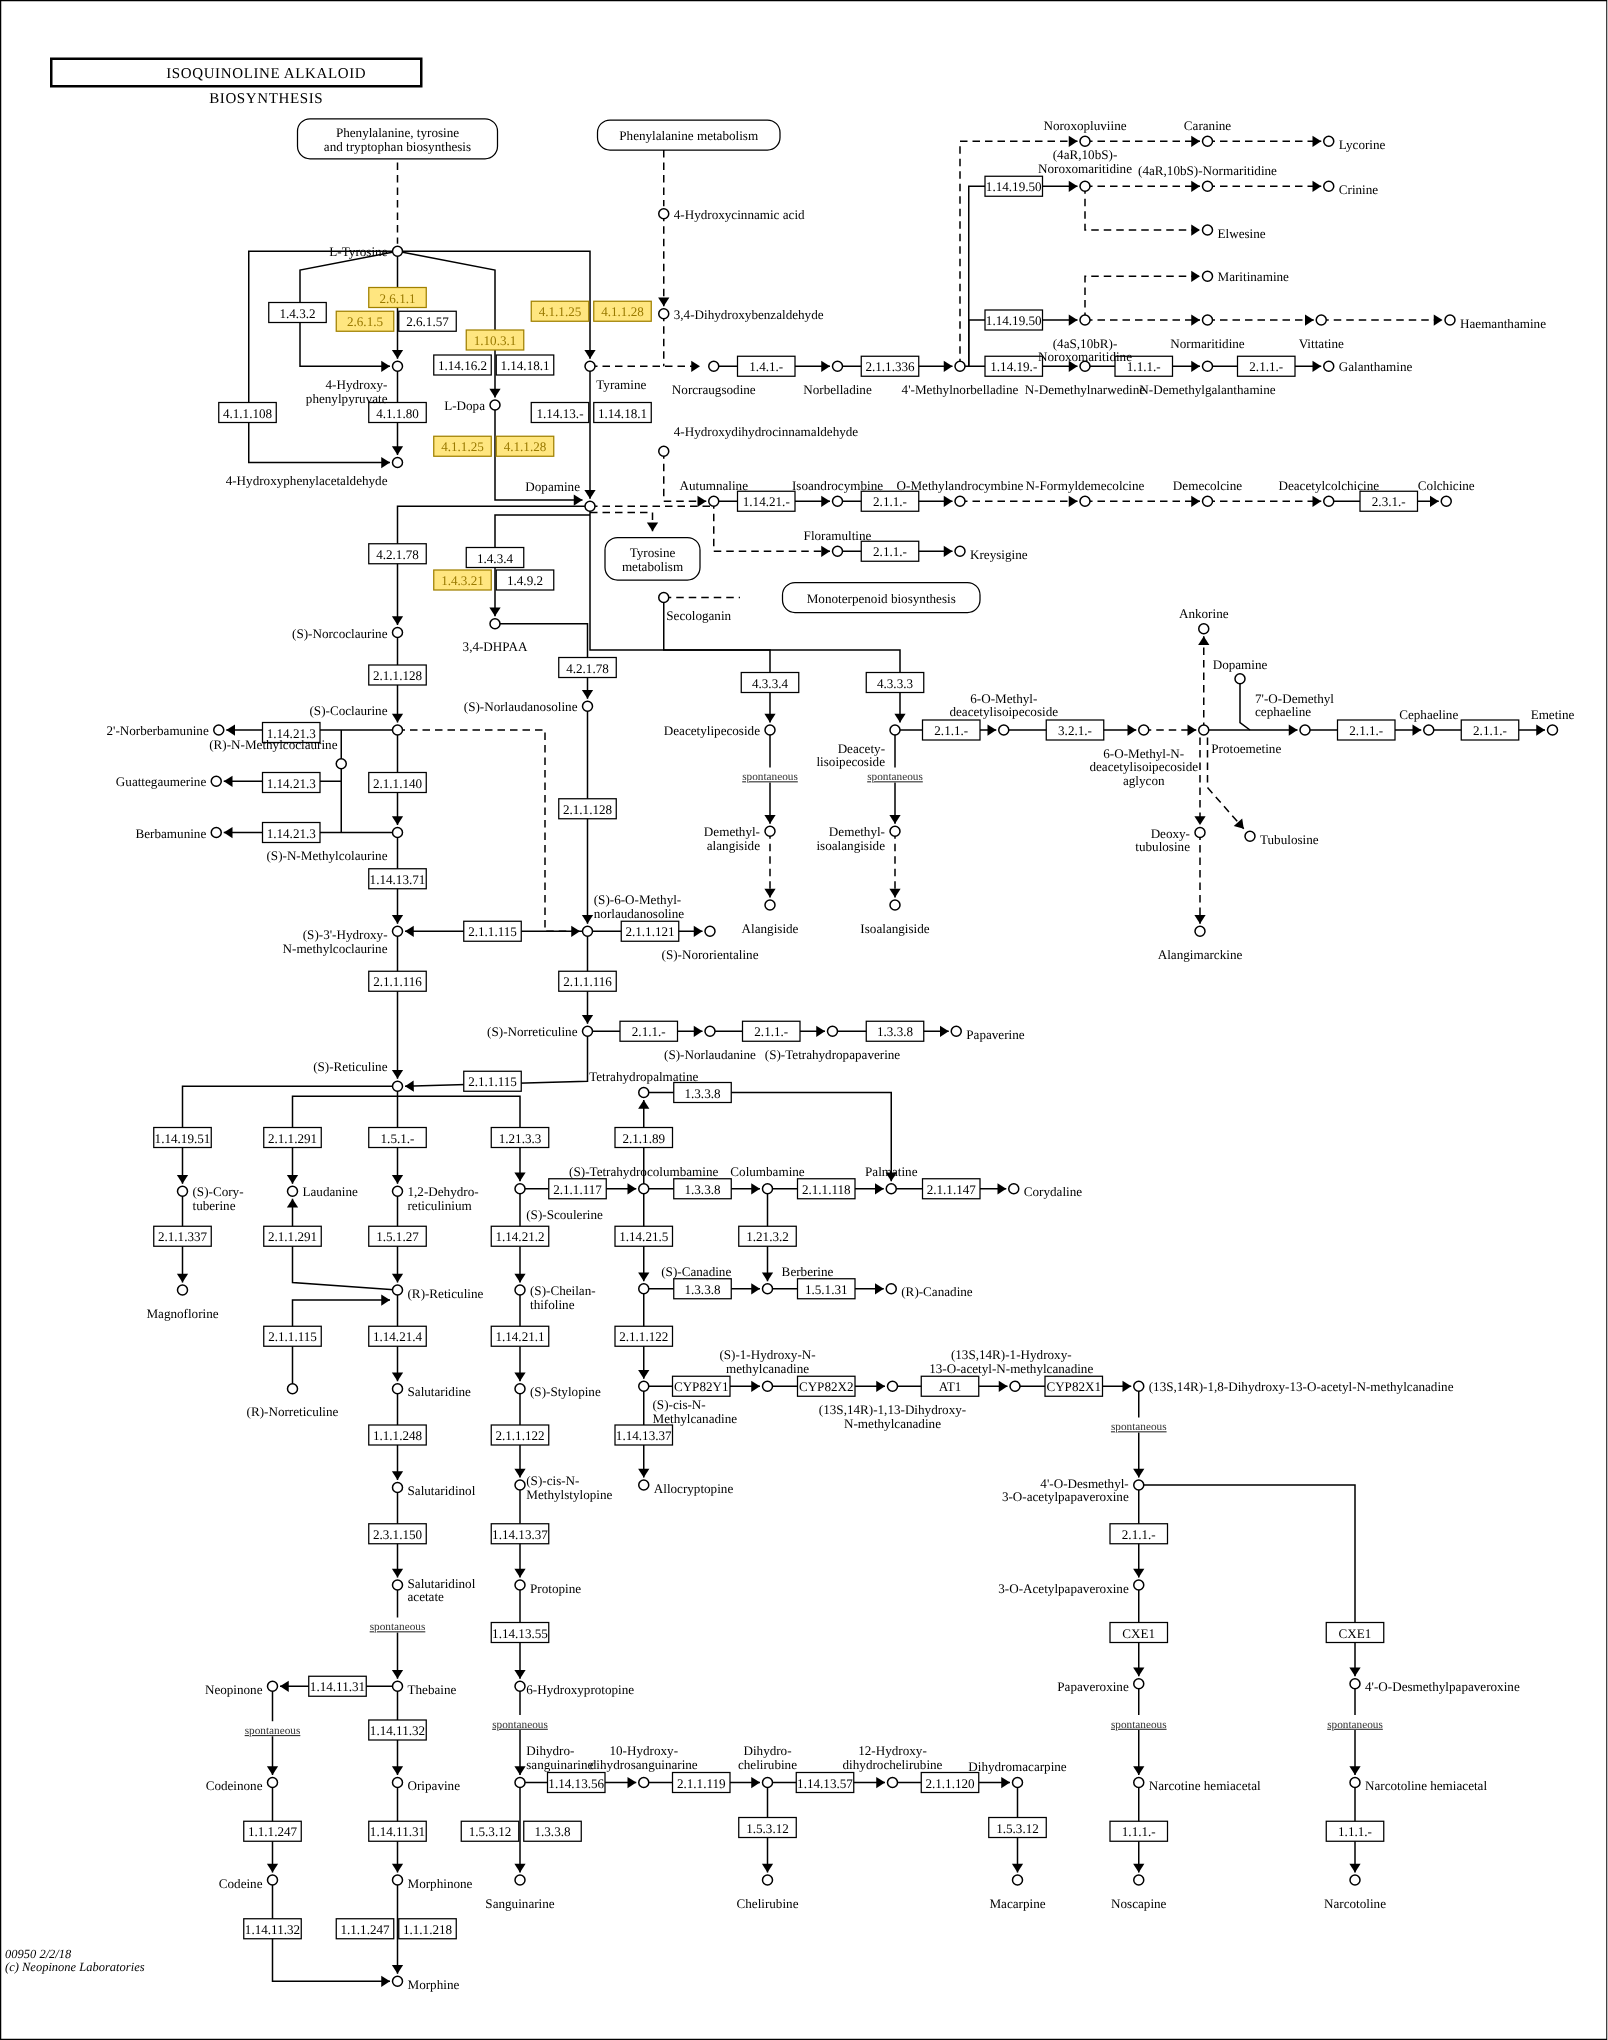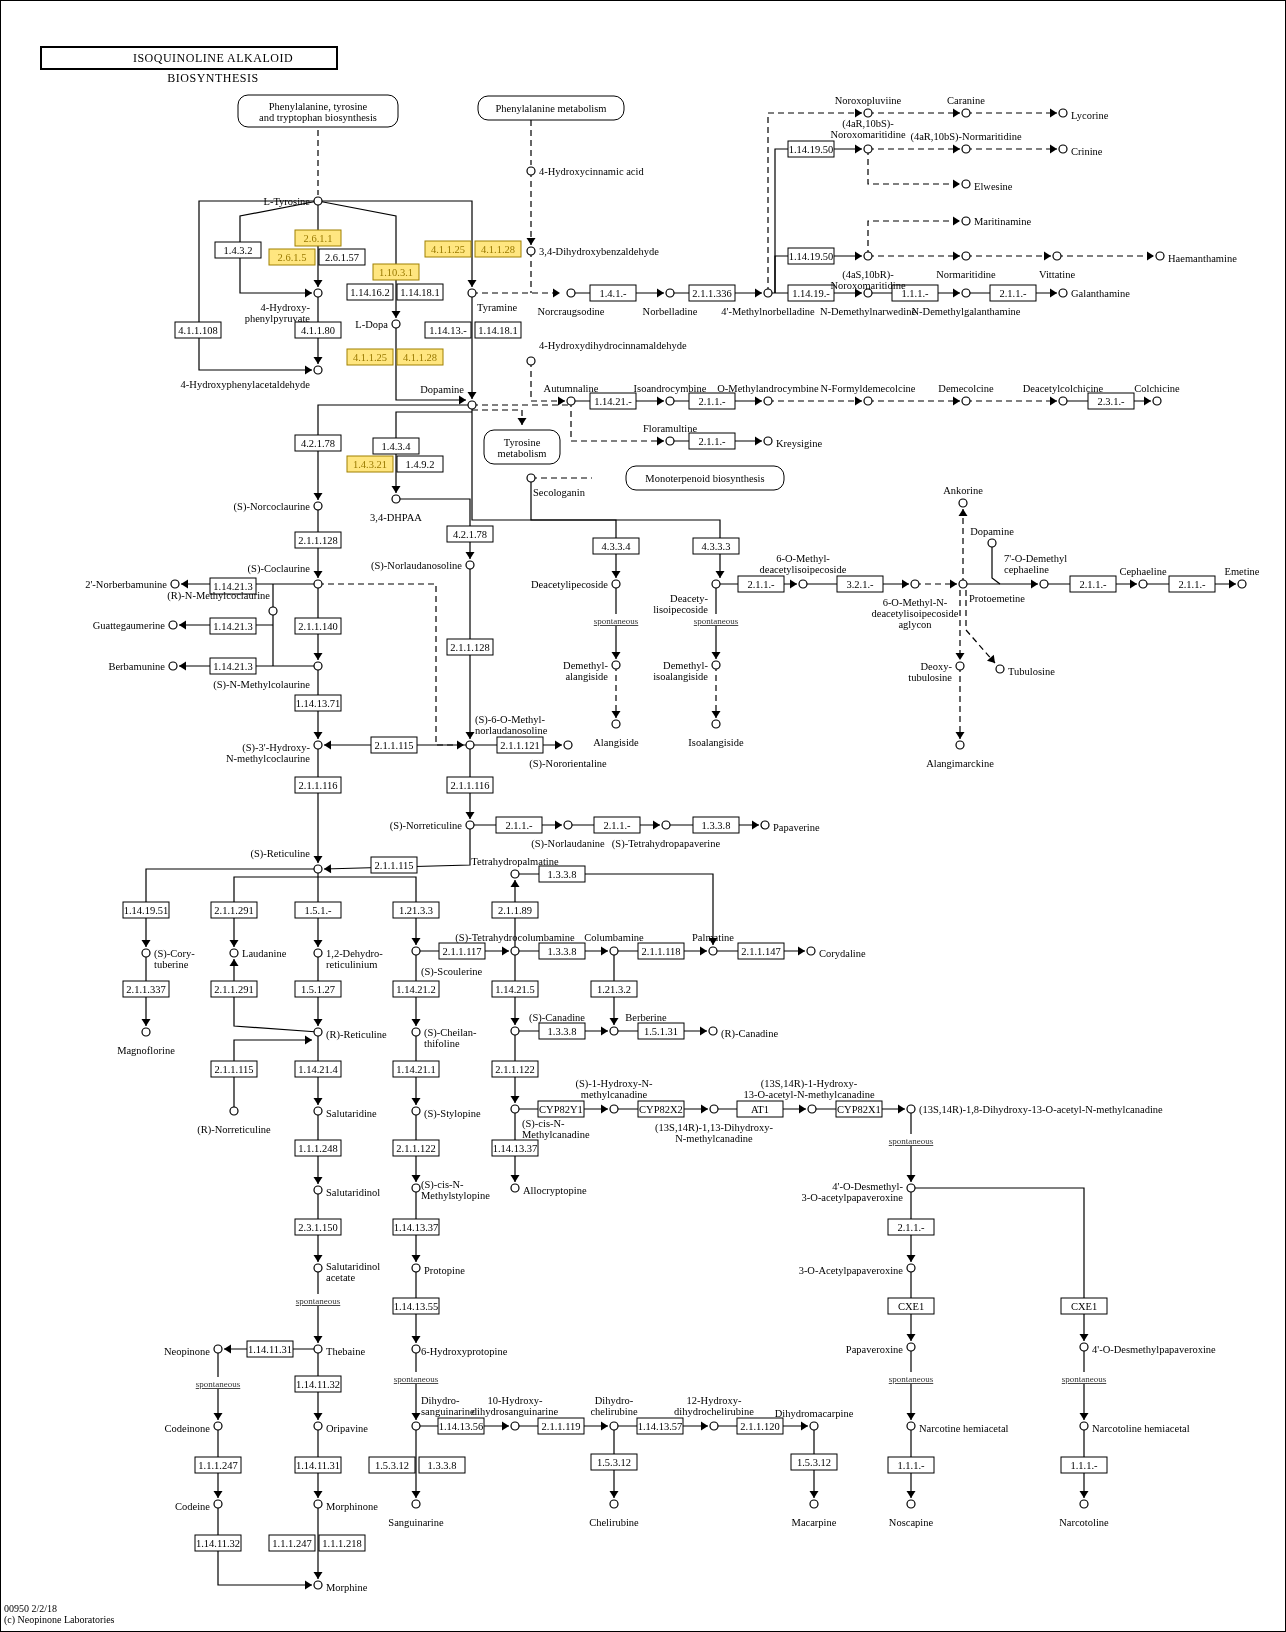--- a/index.html
+++ b/index.html
@@ -4,21 +4,21 @@
 <style>
   html,body{margin:0;padding:0;background:#fff;}
   body{width:1286px;height:1632px;position:relative;overflow:hidden;font-family:"Liberation Serif","DejaVu Serif",serif;}
   #frame{position:absolute;left:0;top:0;width:1284px;height:1630px;border:1px solid #000;}
   #title{position:absolute;left:40px;top:46px;width:298px;height:24px;border:2px solid #000;box-sizing:border-box;font-size:12px;line-height:20px;text-align:center;letter-spacing:0.5px;padding-left:48px;}
   #map{position:absolute;left:0;top:0;}
   .cpd-label{font-size:10.5px;fill:#000;}
   .ec-text{font-size:10.5px;}
   .map-text{font-size:10.5px;}
   .spont{font-size:9px;text-decoration:underline;fill:#333;}
-  #footer{position:absolute;left:4px;top:1603px;font-size:10px;line-height:11px;}
+  #footer{position:absolute;left:4px;top:1558px;font-size:10px;line-height:11px;font-style:italic;}
 </style>
 </head>
 <body>
 
 <div id="frame"></div>
 <div id="title">ISOQUINOLINE ALKALOID BIOSYNTHESIS</div>
 <svg id="map" width="1286" height="1632">
     <g>
       <path d="M318,201 L318,287" fill="none" stroke="#000000" stroke-width="1.2" stroke-dasharray="none"></path>
       <polygon points="318,287 322.5,280 313.5,280" fill="#000000"></polygon>

